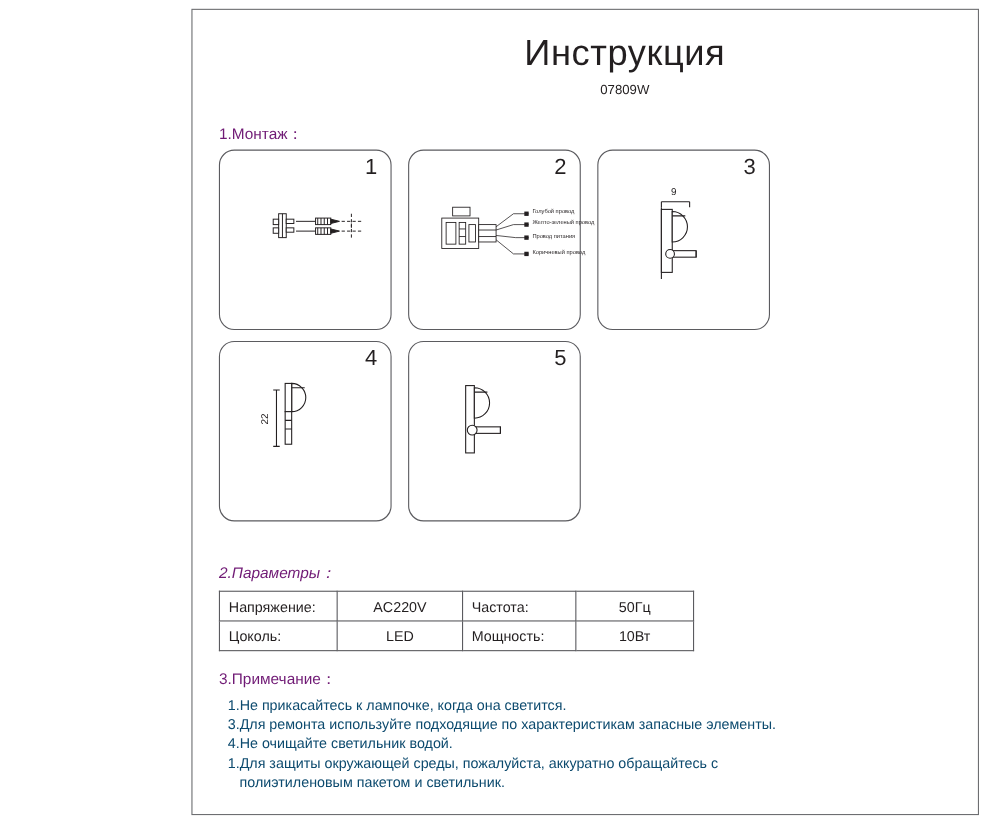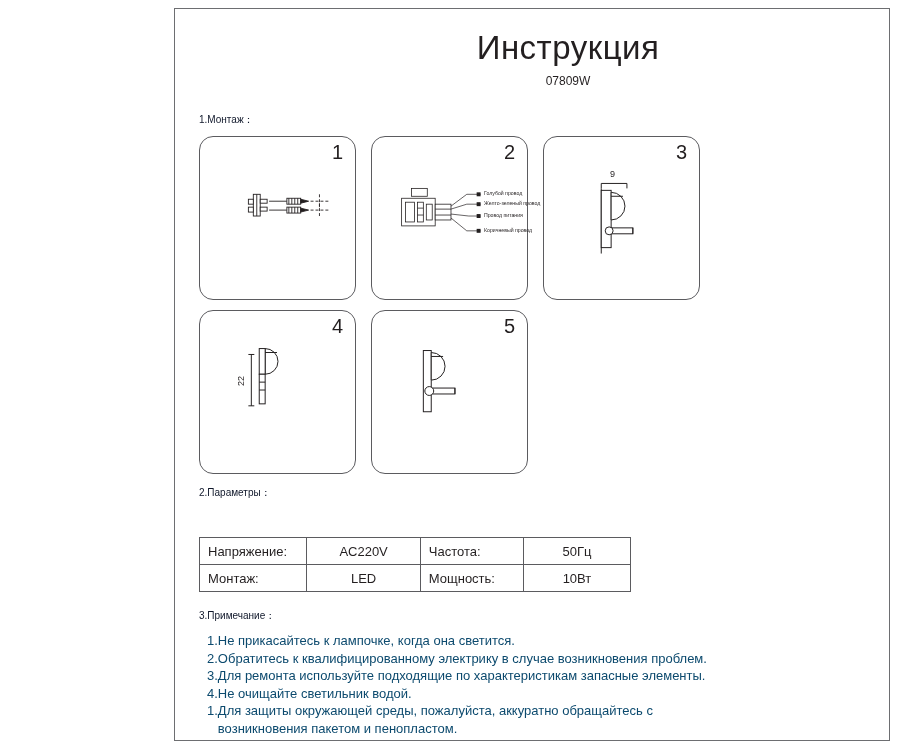--- a/index.html
+++ b/index.html
@@ -43,25 +43,25 @@
     color: #231f20;
     line-height: 40px;
   }
   .doc-model {
     font-size: 12px;
     margin-top: 6px;
     color: #231f20;
   }
   .section-heading {
     position: absolute;
-    font-size: 10px;
-    color: #0f172a;
+    font-size: 14px;
+    color: #701a75;
   }
   #sec1 { left: 199px; top: 113px; }
-  #sec2 { left: 199px; top: 486px; }
+  #sec2 { left: 199px; top: 512px; font-style: italic; }
   #sec3 { left: 199px; top: 609px; }
 
   
   .step-box {
     position: absolute;
     border: 1px solid #5b5b5f;
     border-radius: 14px;
     box-sizing: border-box;
     background: #fff;
   }
@@ -288,32 +288,31 @@
 
   <table class="params">
     <tbody>
         <tr>
       <td class="label">Напряжение:</td>
       <td class="value">AC220V</td>
       <td class="label">Частота:</td>
       <td class="value">50Гц</td>
     </tr>
     <tr>
-      <td class="label">Монтаж:</td>
+      <td class="label">Цоколь:</td>
       <td class="value">LED</td>
       <td class="label">Мощность:</td>
       <td class="value">10Вт</td>
     </tr>
   </tbody>
     </table>
 
   <div class="section-heading" id="sec3">3.Примечание：</div>
 
   <div class="notes">
     <div>1.Не прикасайтесь к лампочке, когда она светится.</div>
-    <div>2.Обратитесь к квалифицированному электрику в случае возникновения проблем.</div>
     <div>3.Для ремонта используйте подходящие по характеристикам запасные элементы.</div>
     <div>4.Не очищайте светильник водой.</div>
     <div>1.Для защиты окружающей среды, пожалуйста, аккуратно обращайтесь с</div>
-    <div>   возникновения пакетом и пенопластом.</div>
+    <div>   полиэтиленовым пакетом и светильник.</div>
   </div>
 
 </div>
 
 </body></html>

